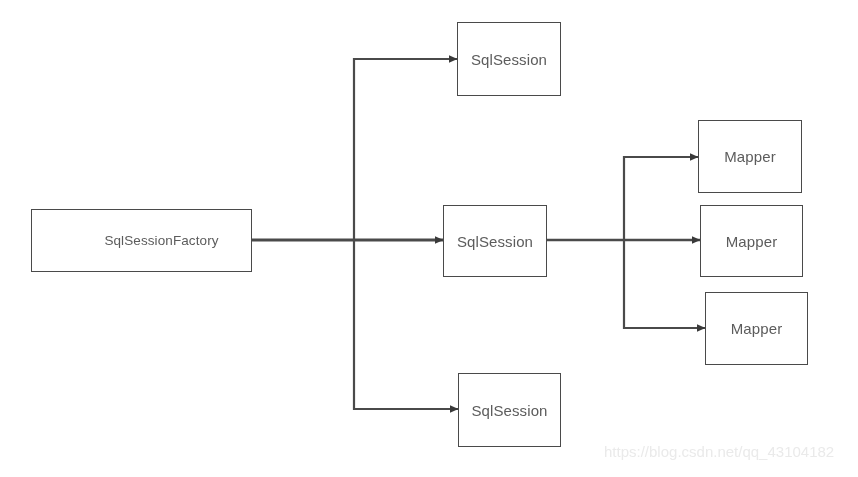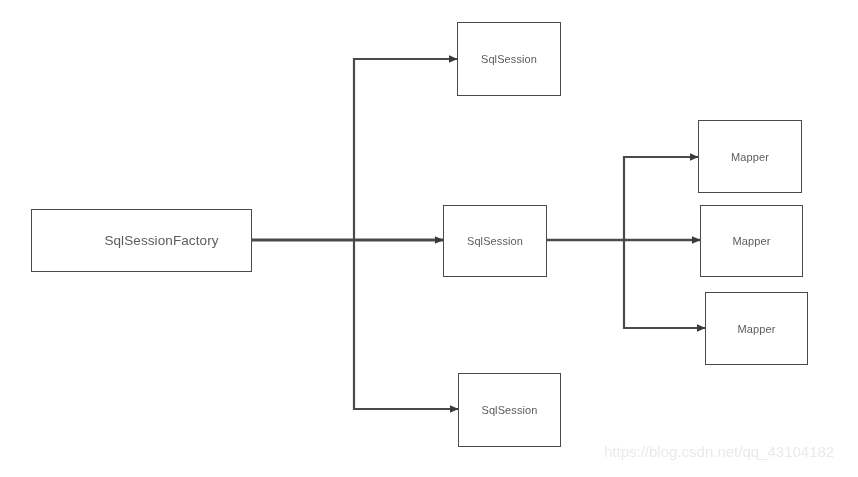--- a/index.html
+++ b/index.html
@@ -35,21 +35,21 @@
   }
   .node-label {
     color: #5c5c5c;
     font-size: 13.5px;
     font-family: "Liberation Sans", sans-serif;
     letter-spacing: 0.1px;
     white-space: nowrap;
     user-select: none;
   }
   .node-label.small {
-    font-size: 11px;
+    font-size: 15px;
   }
   #watermark {
     position: absolute;
     left: 604px;
     top: 443px;
     color: #eaeaea;
     font-size: 15px;
     font-family: "Liberation Sans", sans-serif;
     white-space: nowrap;
     user-select: none;

